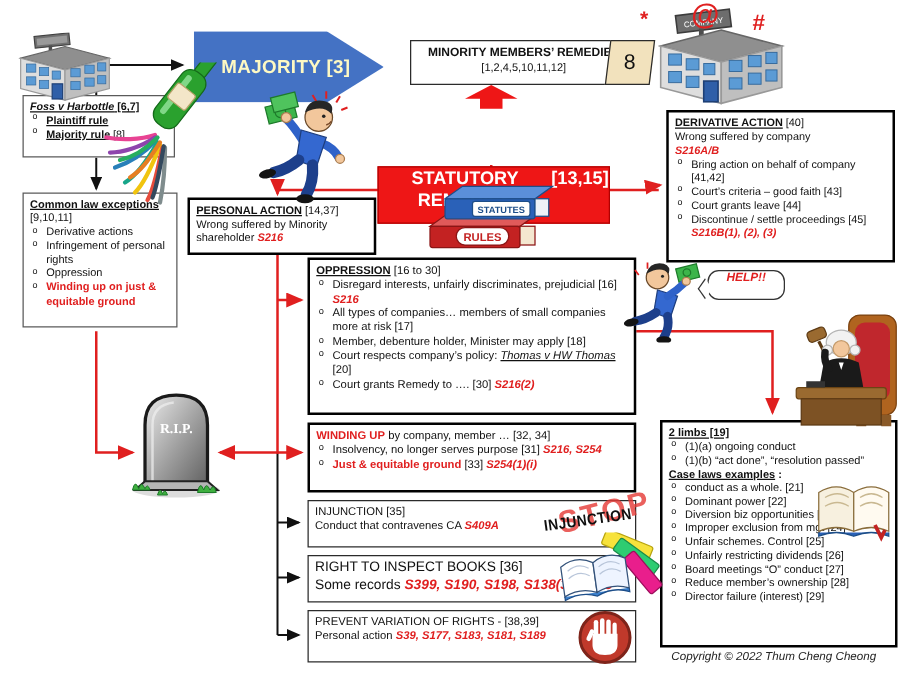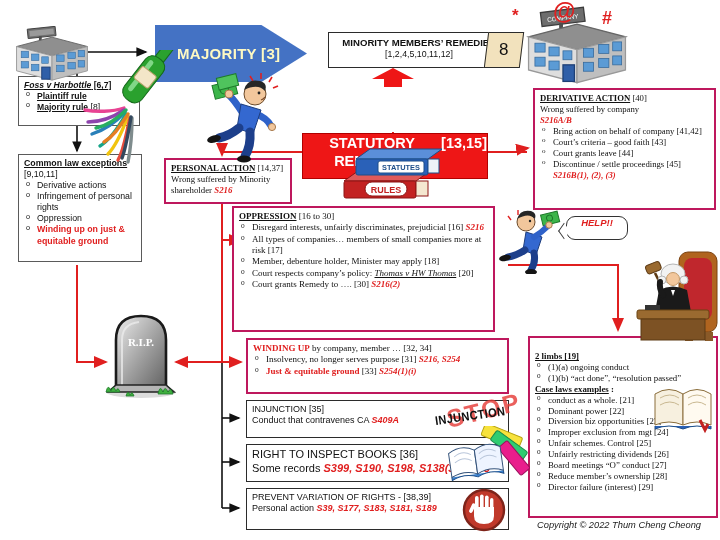--- a/index.html
+++ b/index.html
@@ -6,22 +6,22 @@
   #stage{position:relative;width:720px;height:540px;background:#fff;overflow:hidden;
          font-family:"Liberation Sans",sans-serif;color:#111;}
   #stage *{box-sizing:border-box;}
   svg{display:block;}
   
   #wires{position:absolute;left:0;top:0;z-index:1;}
   
   .box{position:absolute;background:#fff;z-index:2;padding:3px 5px;line-height:1.26;}
   .graybox{border:1.2px solid #5a5a5a;}
   .blackbox{border:1.3px solid #2b2b2b;}
-  .redbox{border:2px solid #be185d;font-family:Liberation Serif, serif;}
-  .b{font-weight:bold;margin-top:10px;}
+  .redbox{border:2px solid #000000;}
+  .b{font-weight:bold;}
   .u{text-decoration:underline;}
   .it{font-style:italic;}
   .rb{color:#e01f1f;font-weight:bold;}
   .rr{color:#e01f1f;font-weight:bold;font-style:italic;}
   .case{font-style:italic;text-decoration:underline;}
   .li{position:relative;padding-left:13px;}
   .li::before{content:"o";position:absolute;left:2px;top:-1px;font-size:0.82em;}
   .icon{position:absolute;z-index:3;}
   
   #majority{position:absolute;left:155px;top:25px;width:152px;height:57px;background:#4472c4;
@@ -214,39 +214,39 @@
   </div>
 
   <div class="box graybox" style="left:18px;top:154px;width:124px;height:108px;font-size:8.8px">
     <div><span class="b u">Common law exceptions</span><span> [9,10,11]</span></div>
     <div class="li"><span>Derivative actions</span></div>
     <div class="li"><span>Infringement of personal rights</span></div>
     <div class="li"><span>Oppression</span></div>
     <div class="li"><span class="rb">Winding up on just &amp; equitable ground</span></div>
   </div>
 
-  <div class="box redbox" style="left:164px;top:158px;width:128px;height:46px;font-size:8.8px">
+  <div class="box redbox" style="left:150px;top:158px;width:151px;height:46px;font-size:8.8px">
     <div><span class="b u">PERSONAL ACTION</span><span> [14,37]</span></div>
     <div><span>Wrong suffered by Minority shareholder </span><span class="rr">S216</span></div>
   </div>
 
   <svg class="icon" style="left:338px;top:140px" width="106" height="62" viewBox="0 0 106 62">
     <polygon points="6,41 20,31 92,31 78,41" fill="#e05a5a" stroke="#8c1515"></polygon>
     <rect x="6" y="41" width="72" height="17" rx="2" fill="#c32222" stroke="#8c1515"></rect>
     <rect x="78" y="41" width="12" height="15" fill="#f4e7d0" stroke="#8c1515"></rect>
     <rect x="27" y="42" width="42" height="14" rx="7" fill="#fff" stroke="#8c1515"></rect>
     <text x="48" y="53" font-size="9" font-weight="bold" fill="#c32222" text-anchor="middle" font-family="Liberation Sans,sans-serif">RULES</text>
     <polygon points="18,19 32,9 104,9 90,19" fill="#5b8fd9" stroke="#1d4e89"></polygon>
     <rect x="18" y="19" width="72" height="16" rx="2" fill="#2a61b8" stroke="#1d4e89"></rect>
     <rect x="90" y="19" width="11" height="14" fill="#eef2f8" stroke="#1d4e89"></rect>
     <rect x="40" y="21" width="46" height="12" rx="2" fill="#fff" stroke="#1d4e89"></rect>
     <text x="63" y="30" font-size="7.4" font-weight="bold" fill="#1d4e89" text-anchor="middle" font-family="Liberation Sans,sans-serif">STATUTES</text>
   </svg>
 
-  <div class="box redbox" style="left:232px;top:206px;width:263px;height:126px;font-size:9px">
+  <div class="box redbox" style="left:246px;top:206px;width:263px;height:126px;font-size:9px">
     <div><span class="b u">OPPRESSION</span><span> [16 to 30]</span></div>
     <div class="li"><span>Disregard interests, unfairly discriminates, prejudicial [16]  </span><span class="rr">S216</span></div>
     <div class="li"><span>All types of companies… members of small companies more at risk [17]</span></div>
     <div class="li"><span>Member, debenture holder, Minister may apply [18]</span></div>
     <div class="li"><span>Court respects company’s policy: </span><span class="case">Thomas v HW Thomas</span><span> [20]</span></div>
     <div class="li"><span>Court grants Remedy to …. [30] </span><span class="rr">S216(2)</span></div>
   </div>
 
   <svg class="icon" style="left:498px;top:204px" width="80" height="70" viewBox="0 0 80 70">
     <g stroke="#e02020" stroke-width="1.4" fill="none">

